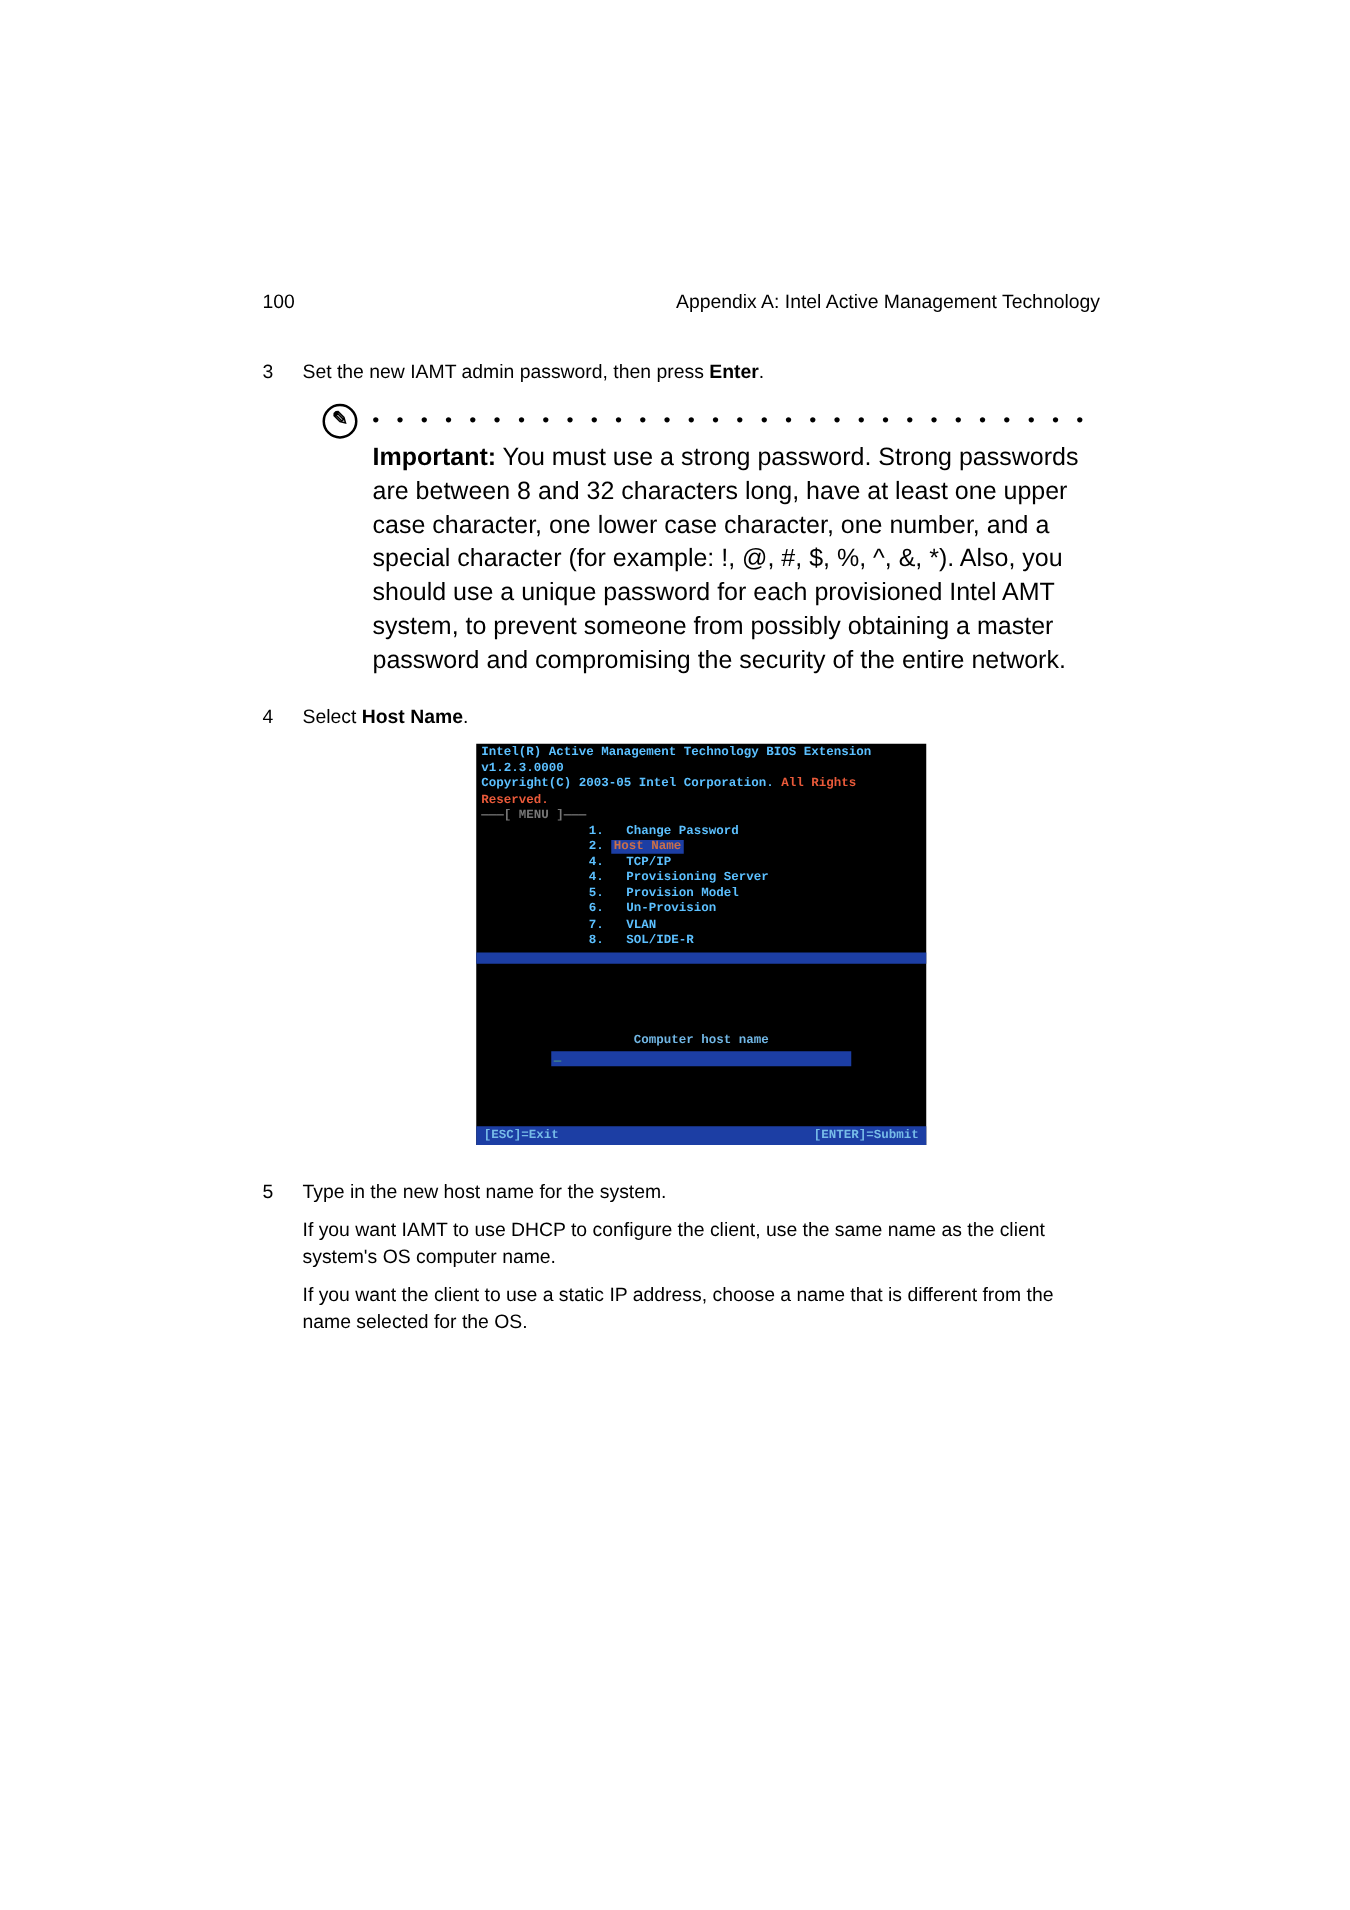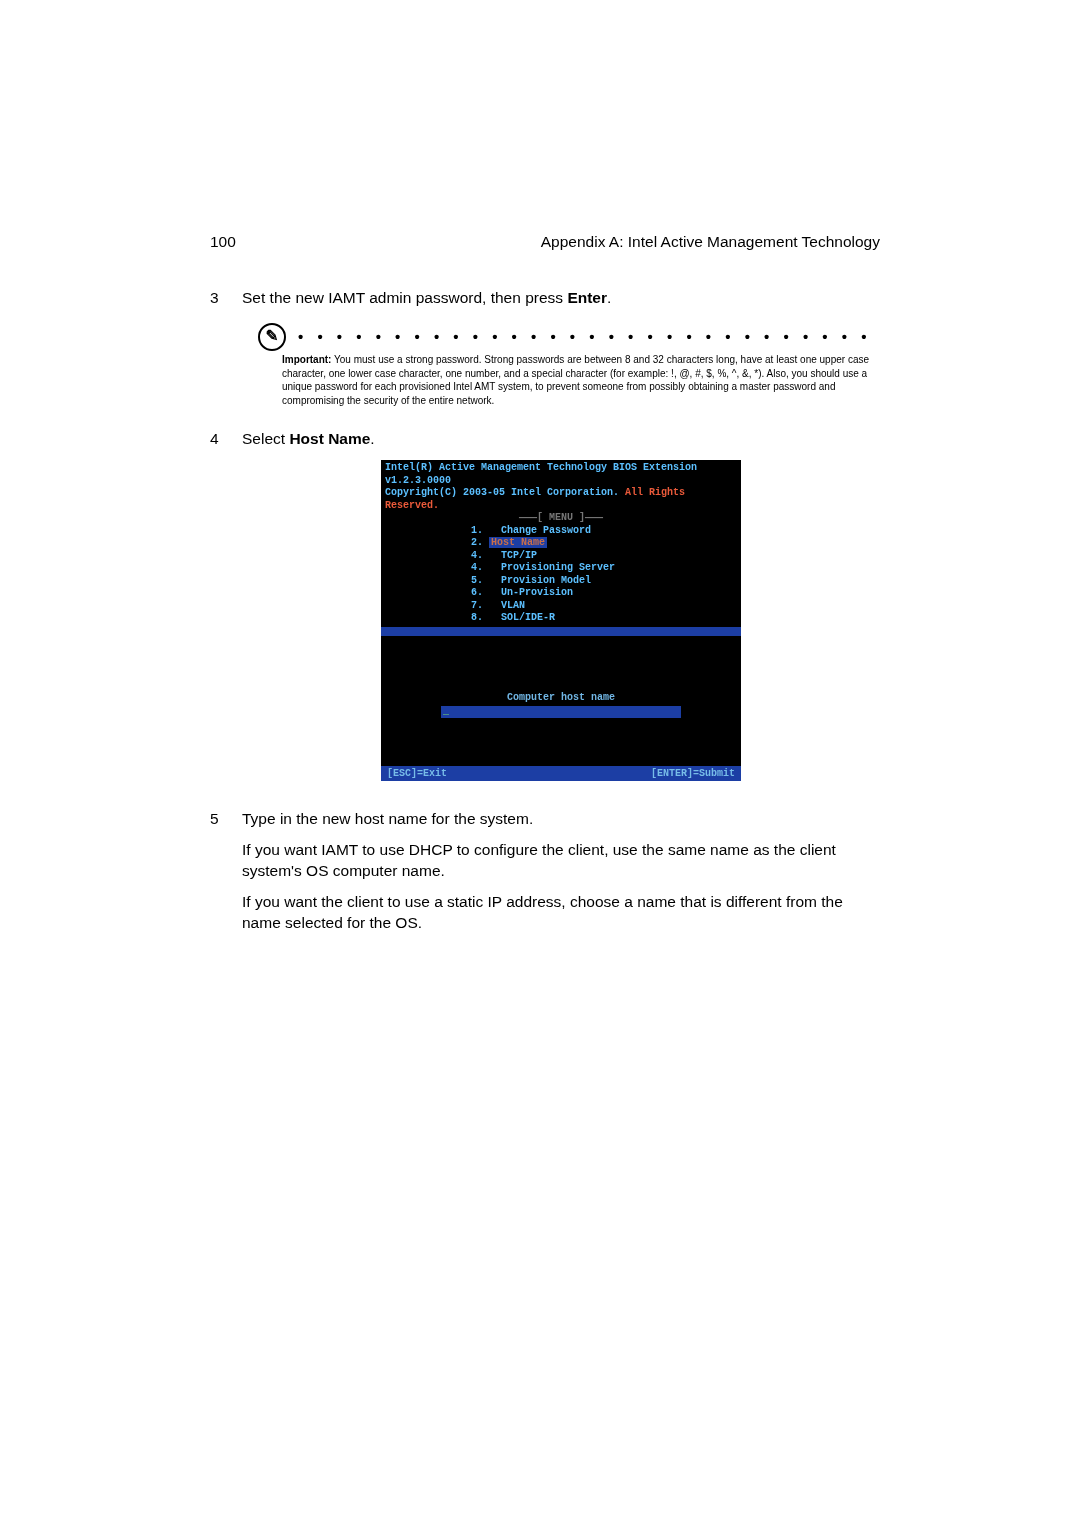--- a/index.html
+++ b/index.html
@@ -62,43 +62,43 @@
   }
   .dots {
     margin-left: 40px;
     letter-spacing: 5px;
     font-weight: 900;
     font-size: 15px;
     white-space: nowrap;
     overflow: hidden;
   }
   .important-text {
-    margin-left: 24px;
+    margin-left: 40px;
     margin-top: 6px;
-    font-size: 10px;
+    font-size: 20px;
     line-height: 1.35;
   }
   .bold { font-weight: 700; }
   .screenshot {
     width: 360px;
     background: #000;
     color: #5cc0ff;
     font-family: "Courier New", monospace;
     font-size: 10px;
     margin: 10px auto 22px auto;
     font-weight: 700;
   }
   .ss-top {
     padding: 2px 4px 0 4px;
     text-align: left;
     line-height: 1.25;
   }
   .ss-top .right { color: #ea5a3a; }
   .ss-menu-title {
-    text-align: center;
+    text-align: left;
     color: #777;
     letter-spacing: 0;
   }
   .ss-menu {
     padding: 0 0 2px 90px;
     line-height: 1.25;
   }
   .ss-menu .row { white-space: pre; }
   .ss-menu .sel {
     background: #1c3ea4;

